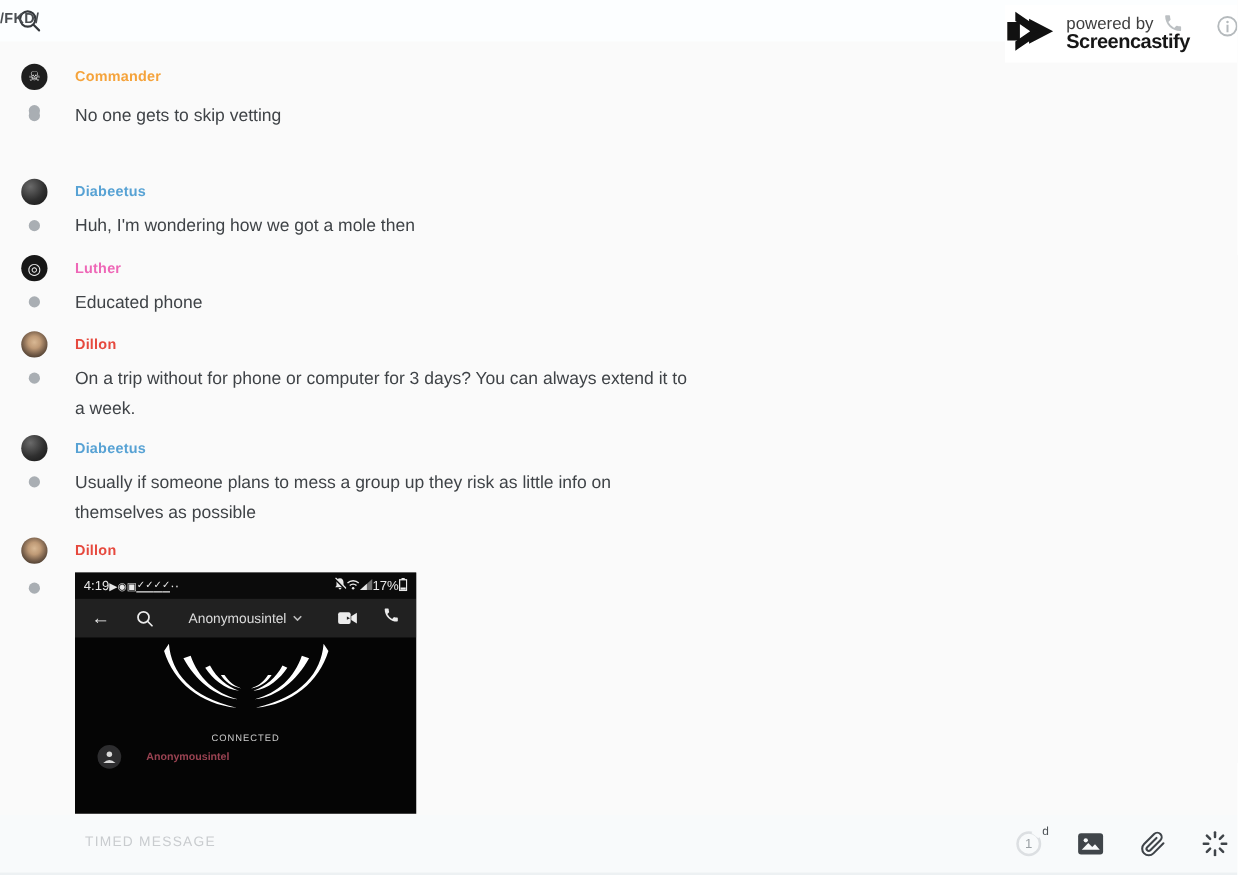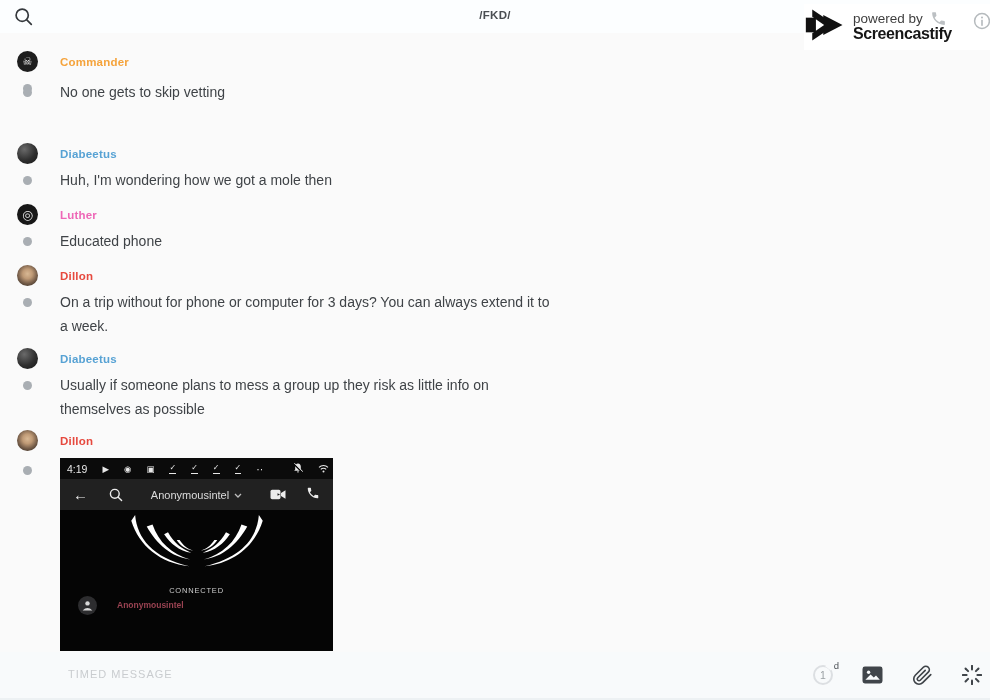--- a/index.html
+++ b/index.html
@@ -2,21 +2,21 @@
 <html><head>
 <meta charset="utf-8">
 <style>
   html,body{margin:0;padding:0;}
   body{width:990px;height:700px;font-family:"Liberation Sans","DejaVu Sans",sans-serif;}
   .screen{position:relative;width:990px;height:700px;background:#fff;overflow:hidden;}
 
   
   .topbar{position:absolute;top:0;left:0;right:0;height:33px;background:#fcfeff;z-index:4;}
   .search-btn{position:absolute;left:14px;top:7px;width:20px;height:20px;cursor:pointer;}
-  .chan-title{position:absolute;left:0;right:0;top:9px;text-align:center;font-size:11.5px;font-weight:700;color:#4a4e52;letter-spacing:.3px;}
+  .chan-title{position:absolute;left:0;right:0;top:9px;font-size:11.5px;font-weight:700;color:#4a4e52;letter-spacing:.3px;}
   .tb-phone{position:absolute;left:930px;top:10px;z-index:7;}
   .tb-info{position:absolute;left:973px;top:12px;z-index:7;}
   .watermark{position:absolute;top:4px;right:0;width:186px;height:46px;background:#fff;display:flex;align-items:center;z-index:5;}
   .wm-text{margin-left:5px;line-height:1;}
   .wm-powered{display:block;font-size:13.5px;color:#3e3e3e;margin-bottom:1px;}
   .wm-brand{display:block;font-size:16px;font-weight:700;color:#161616;letter-spacing:-.4px;white-space:nowrap;}
 
   
   .chat{position:absolute;top:33px;left:0;right:0;height:619px;background:#fafafa;}
   .group{position:absolute;left:0;right:0;}
@@ -28,21 +28,21 @@
   .av-dillon{background:radial-gradient(circle at 50% 42%,#d8b894 0%,#bf9a76 30%,#7a614c 58%,#46382c 82%,#2e2721 100%);}
   .uname{display:block;margin-left:60px;font-size:11.5px;font-weight:700;line-height:21px;letter-spacing:.2px;cursor:pointer;}
   .mrow{position:relative;margin-top:7px;padding-left:60px;}
   .ghead + .mrow{margin-top:3px;}
   .mtext{margin:0;font-size:14px;line-height:24px;color:#3f4347;max-width:490px;}
   .dot{position:absolute;left:23px;top:8px;width:9px;height:9px;border-radius:50%;background:#a9aeb3;}
   .irow{position:relative;margin-top:6px;padding-left:60px;}
 
   
   .shot{position:relative;width:273px;height:193px;background:#050505;overflow:hidden;cursor:pointer;}
-  .shot-status{height:21px;background:#0b0b0b;color:#e8e8e8;display:flex;align-items:center;padding:0 7px;font-size:10.5px;gap:15px;}
+  .shot-status{height:21px;background:#0b0b0b;color:#e8e8e8;display:flex;align-items:center;padding:0 7px;font-size:10.5px;gap:0;}
   .sb-ico{font-size:8.5px;line-height:10px;}
   .tick{font-size:8px;line-height:8px;border-bottom:1px solid #e8e8e8;padding-bottom:1px;}
   .sb-spacer{flex:1;}
   .sb-batt{display:inline-block;}
   .shot-appbar{height:31px;background:#212121;display:flex;align-items:center;color:#ececec;padding:0 13px;}
   .ab-back{font-size:15px;line-height:1;cursor:default;}
   .ab-search{margin-left:21px;display:flex;}
   .ab-title{flex:1;text-align:center;font-size:11px;color:#dcdcdc;}
   .ab-title svg{margin-left:5px;vertical-align:1px;}
   .ab-video{display:flex;margin-right:20px;}

